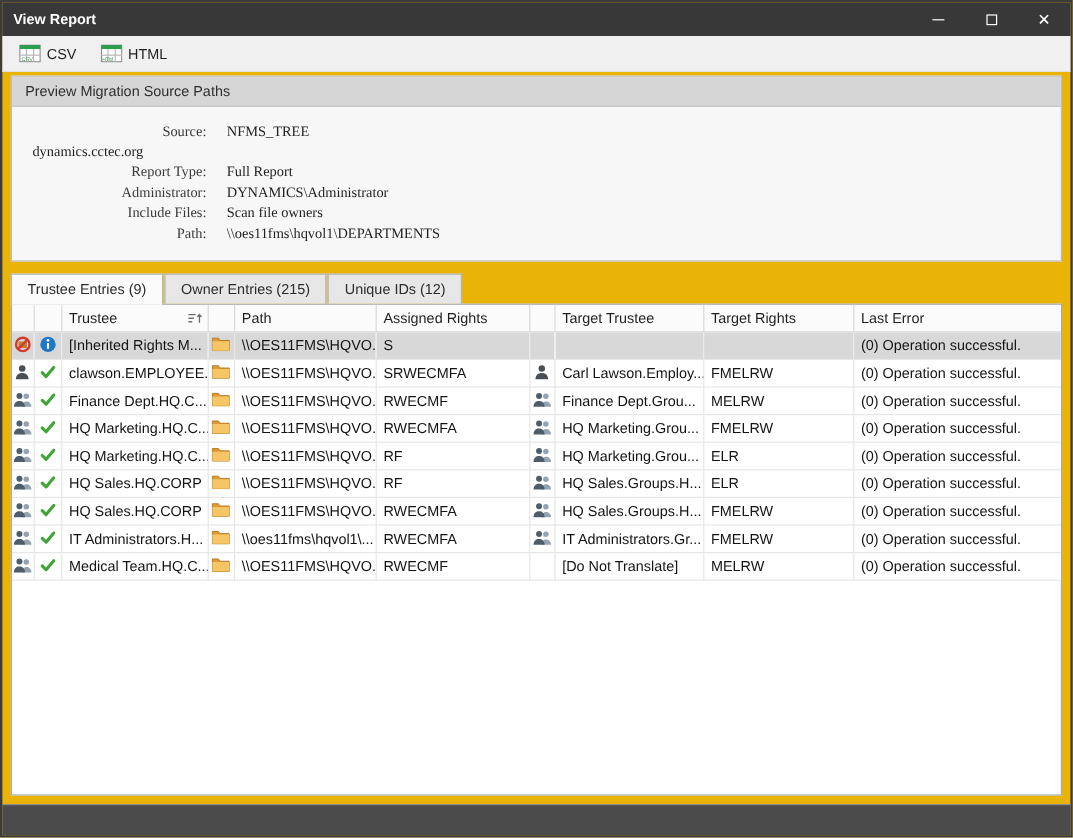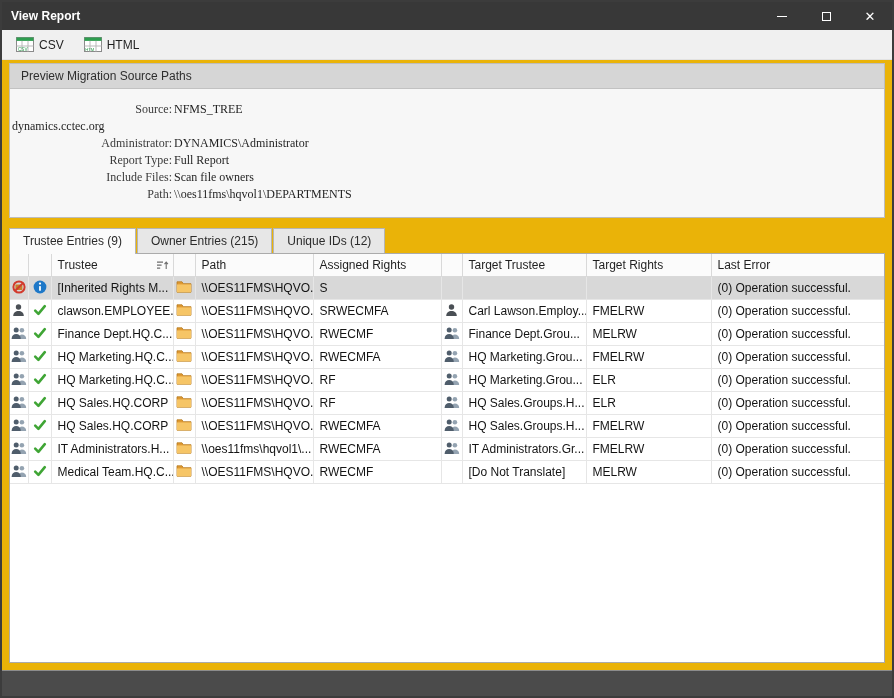--- a/index.html
+++ b/index.html
@@ -45,21 +45,21 @@
   .groupbox {
     margin:3px 7px 0 7px; border:1px solid #bdbdbd; background:#f7f7f7; flex:0 0 auto;
   }
   .groupbox-header {
     background:#d6d6d6; border-bottom:1px solid #c2c2c2;
     font-size:12px; font-weight:normal; color:#2e2e2e; padding:5px 11px;
   }
   .info-fields { padding:12px 0 14px 0; }
   .info-row { display:flex; font-size:12px; line-height:17px;font-family:Liberation Serif, serif; }
   .info-label { width:162px; text-align:right; color:#3a3a3a; }
-  .info-value { margin-left:2px; color:#1f1f1f; }
+  .info-value { margin-left:17px; color:#1f1f1f; }
   
   .tabbar {
     margin:10px 7px 0 7px; display:flex; align-items:flex-end; flex:0 0 auto;
     position:relative; z-index:2;
   }
   .tab {
     font-size:12px; color:#2b2b2b; background:#e7e7e7;
     border:1px solid #b5b5b5; border-bottom:none;
     padding:5px 13px 5px 13px; margin-right:1px; cursor:default;
   }
@@ -143,26 +143,26 @@
     <div class="groupbox-header">Preview Migration Source Paths</div>
     <div class="info-fields">
         <div class="info-row">
           <span class="info-label">Source:</span>
           <span class="info-value">NFMS_TREE</span>
         </div>
         <div class="info-row">
           <span class="info-value">dynamics.cctec.org</span>
         </div>
         <div class="info-row">
+          <span class="info-label">Report Type:</span>
+          <span class="info-value">Full Report</span>
+        </div>
+        <div class="info-row">
           <span class="info-label">Administrator:</span>
           <span class="info-value">DYNAMICS\Administrator</span>
-        </div>
-        <div class="info-row">
-          <span class="info-label">Report Type:</span>
-          <span class="info-value">Full Report</span>
         </div>
         <div class="info-row">
           <span class="info-label">Include Files:</span>
           <span class="info-value">Scan file owners</span>
         </div>
         <div class="info-row">
           <span class="info-label">Path:</span>
           <span class="info-value">\\oes11fms\hqvol1\DEPARTMENTS</span>
         </div>
       </div>

